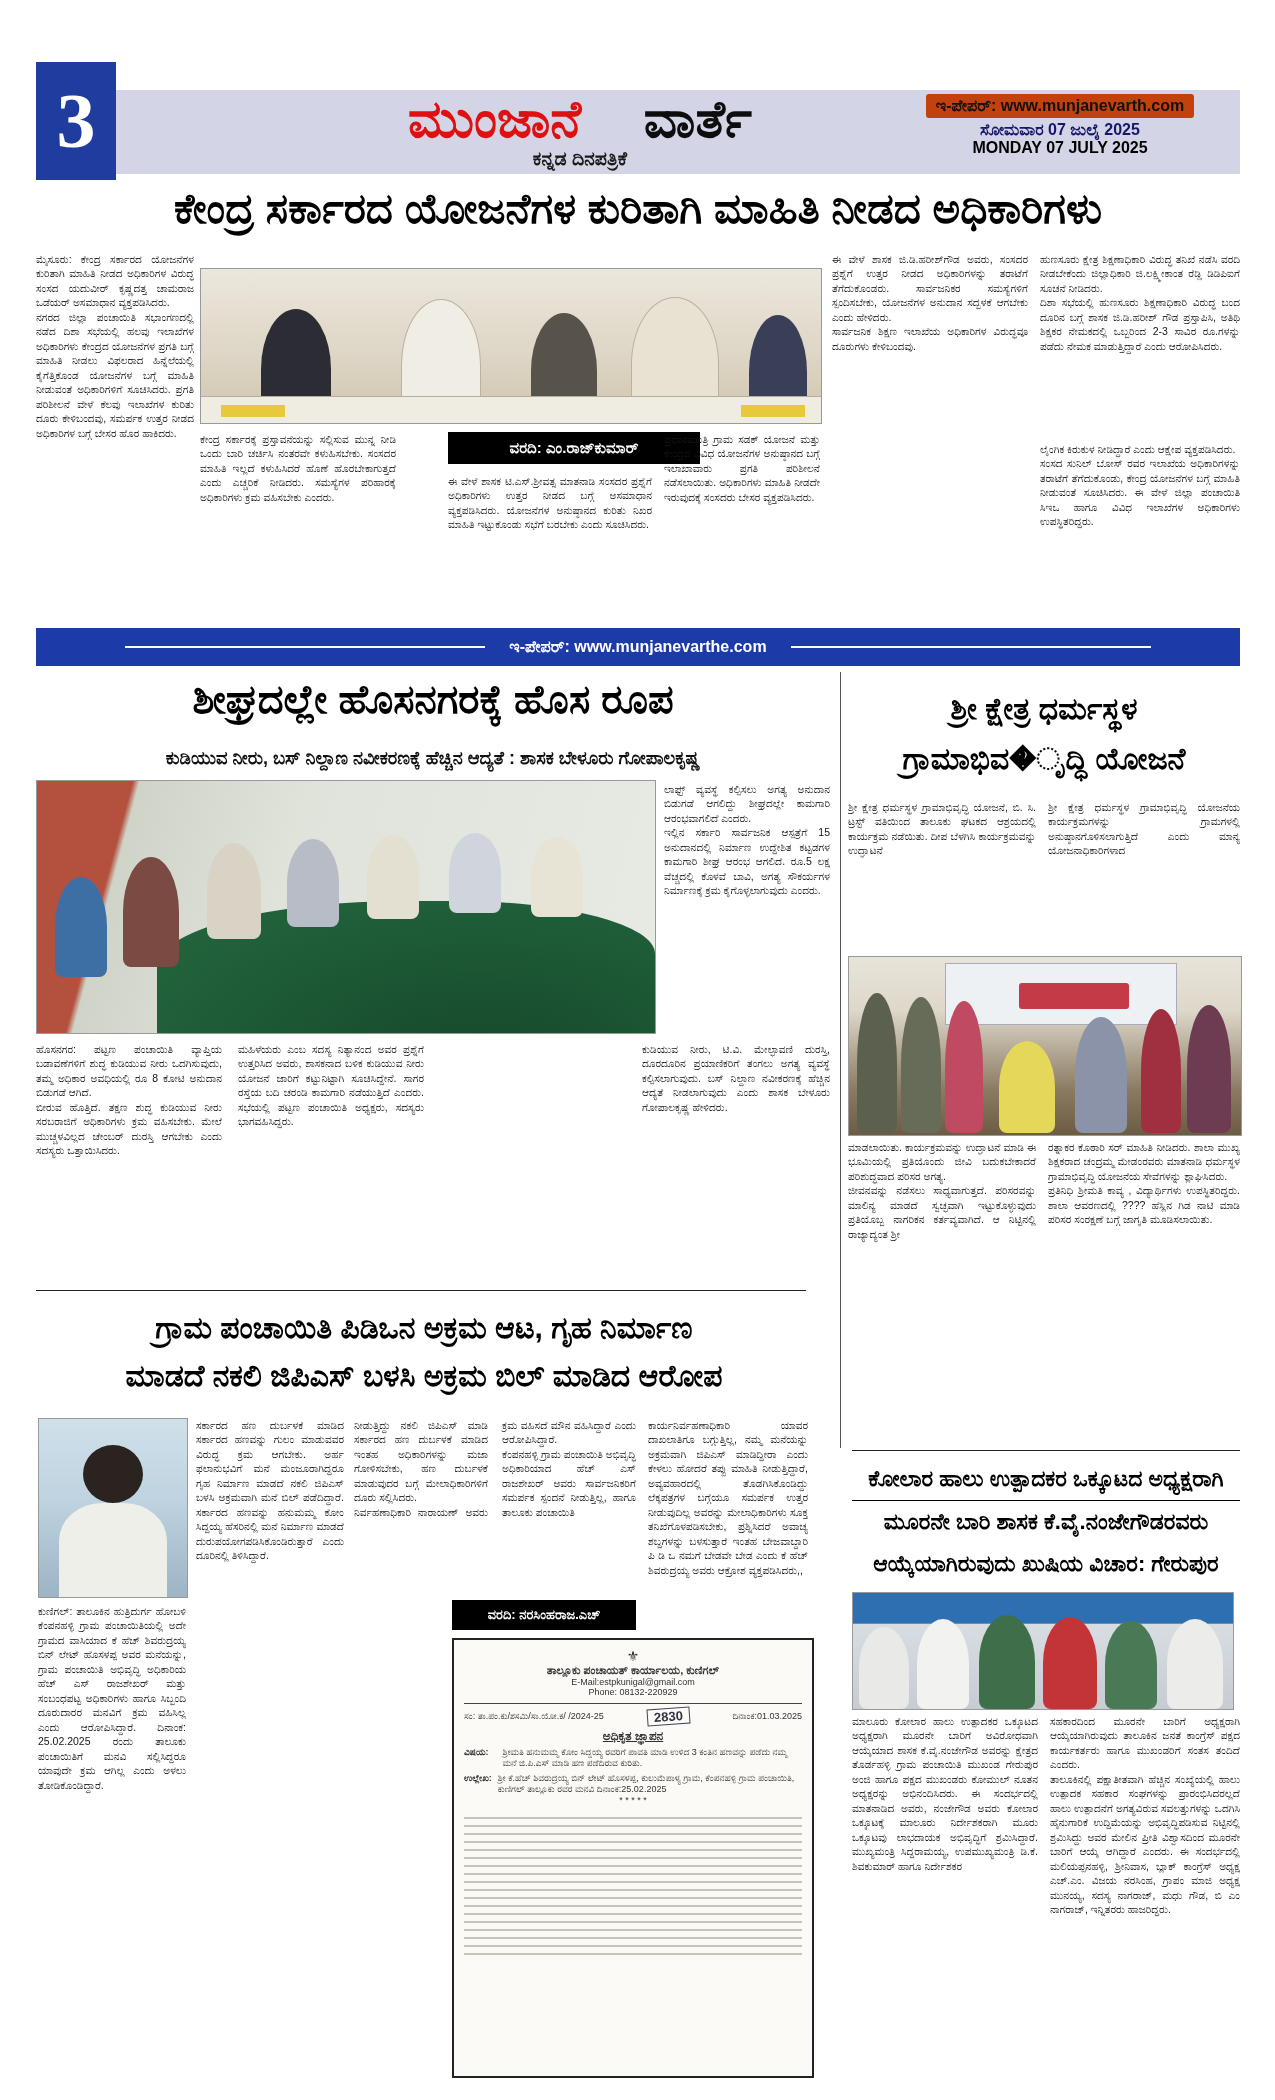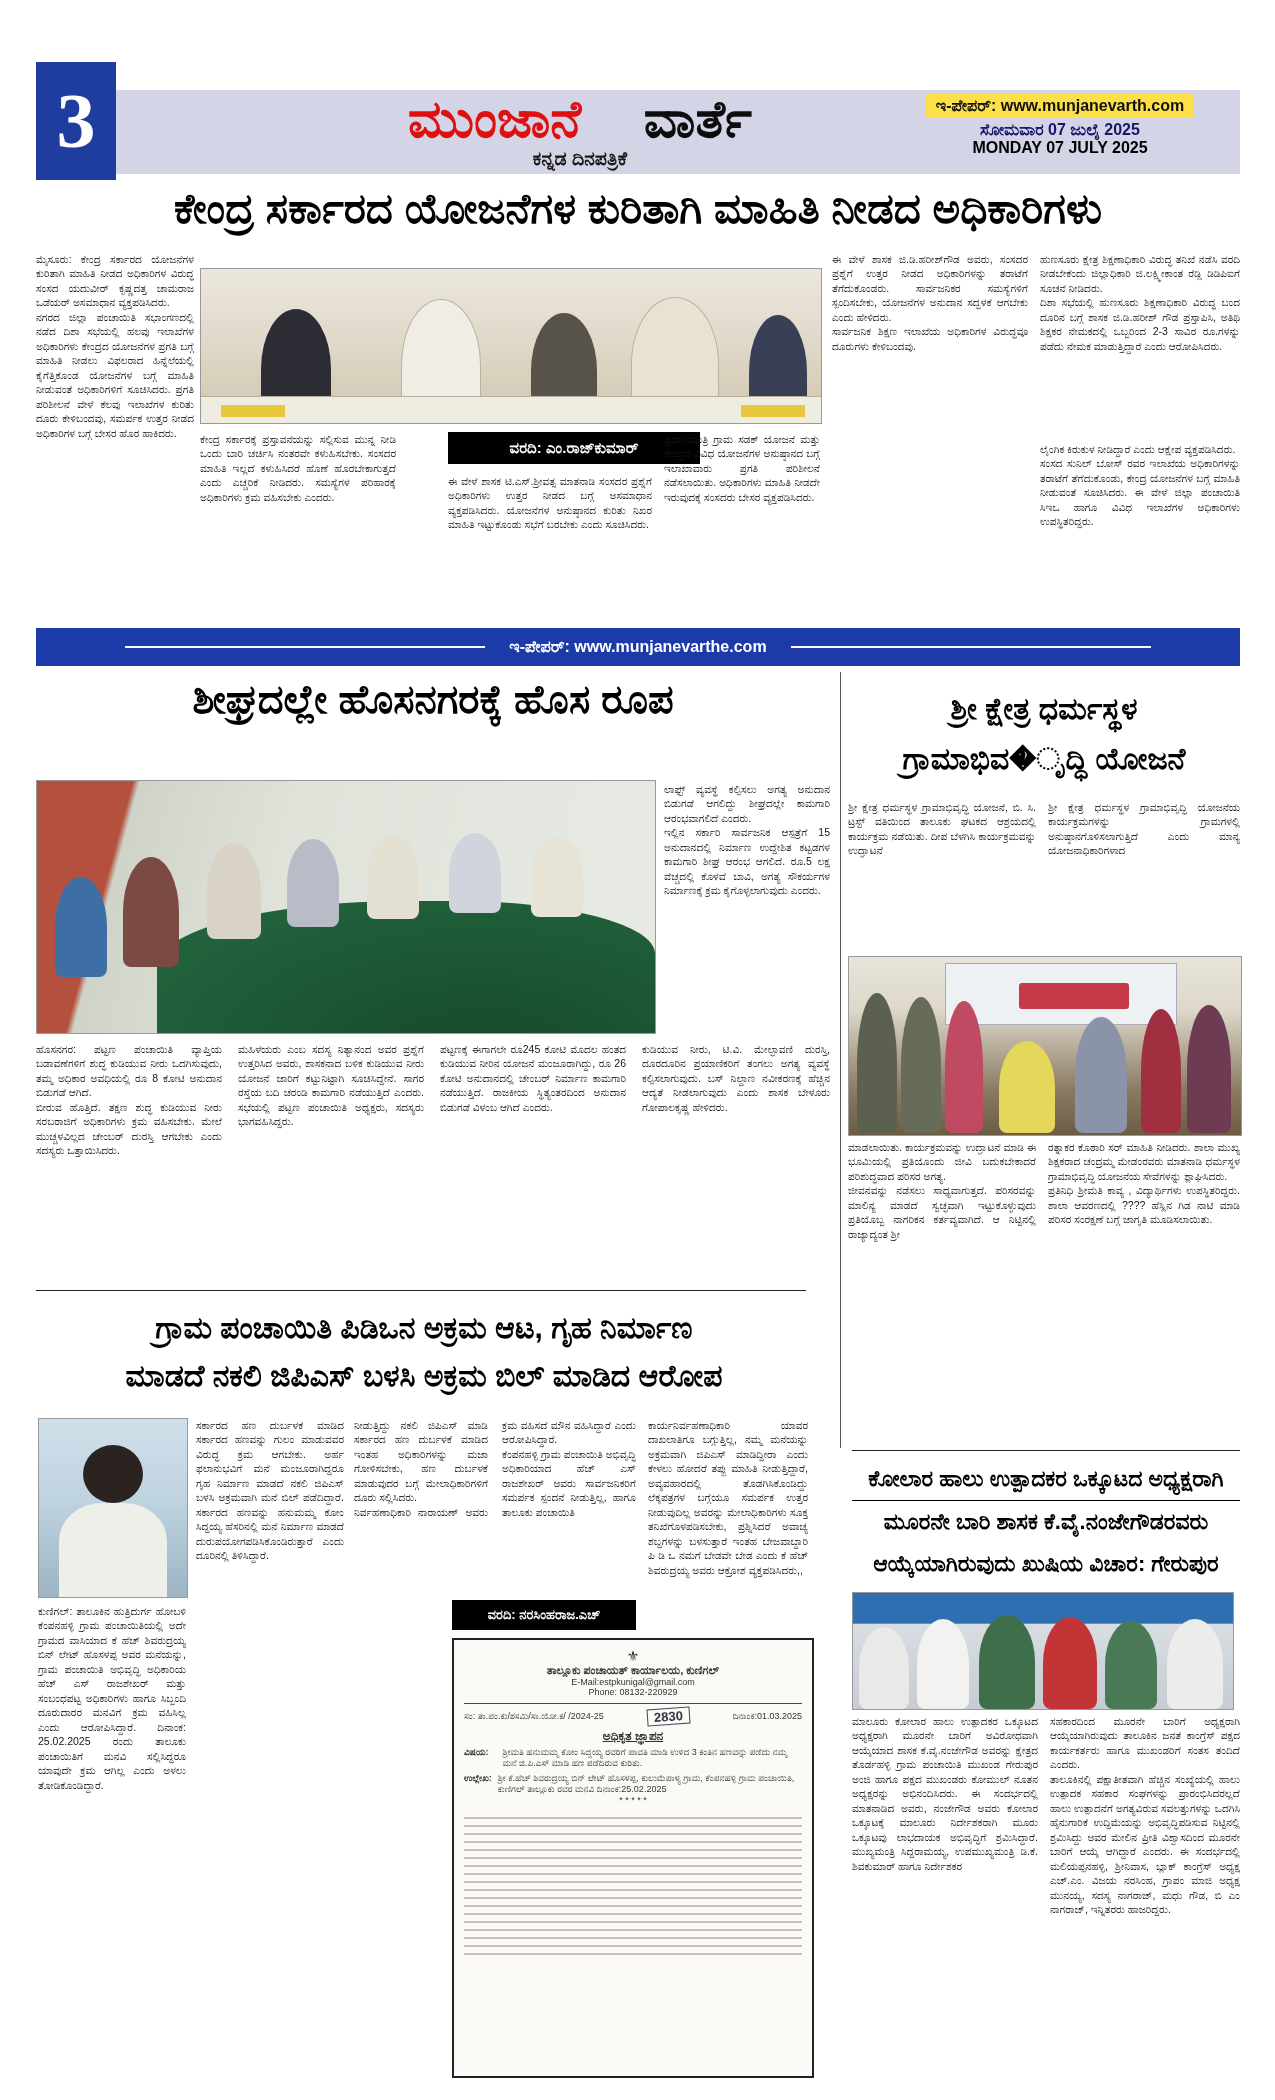--- a/index.html
+++ b/index.html
@@ -20,21 +20,21 @@
   .cols2{column-count:2;column-gap:14px;}
   
   .band{background:#d3d5e6;}
   .pagenum{background:#1e3d9e;color:#fff;display:flex;align-items:center;justify-content:center;
            font-family:"Liberation Serif","DejaVu Serif",serif;font-weight:bold;font-size:78px;}
   .masthead{white-space:nowrap;text-align:center;font-weight:bold;font-size:52px;line-height:1;}
   .masthead .red{color:#de1010;}
   .masthead .blk{color:#0d0d0d;margin-left:48px;}
   .tagline{text-align:center;font-weight:bold;font-size:19px;color:#1a1a1a;}
   .hdr-right{text-align:center;}
-  .hdr-url{background:#fde047;border-radius:3px;font-weight:bold;font-size:16px;padding:3px 10px;display:inline-block;}
+  .hdr-url{background:#c2410c;border-radius:3px;font-weight:bold;font-size:16px;padding:3px 10px;display:inline-block;}
   .hdr-date-kn{font-weight:bold;font-size:16px;color:#16166a;margin-top:3px;}
   .hdr-date-en{font-weight:bold;font-size:16px;color:#000;}
   
   .p-fig{position:absolute;border-radius:50% 50% 8px 8px;}
   .doc{background:#fbfaf6;border:2px solid #222;font-size:9px;color:#333;padding:8px 10px;overflow:hidden;}
   .doc .ctr{text-align:center;}
   .doc .doc-office{font-weight:bold;font-size:11px;}
   .doc .doc-title{font-weight:bold;text-decoration:underline;font-size:12px;margin:4px 0;}
   .doc .fade-lines{height:150px;background:repeating-linear-gradient(#fbfaf6 0 6px,#b9b4a8 6px 8px);opacity:.8;margin-top:6px;}
   .doc .stamp{display:inline-block;border:1px solid #445;color:#334;padding:0 6px;font-size:13px;font-weight:bold;transform:rotate(-4deg);}
@@ -90,39 +90,39 @@
   <div class="abs bodytxt smalltxt" style="left:1040px;top:442px;width:200px;height:182px;">ಲೈಂಗಿಕ ಕಿರುಕುಳ ನೀಡಿದ್ದಾರೆ ಎಂದು ಆಕ್ಷೇಪ ವ್ಯಕ್ತಪಡಿಸಿದರು.
 ಸಂಸದ ಸುನಿಲ್ ಬೋಸ್ ರವರ ಇಲಾಖೆಯ ಅಧಿಕಾರಿಗಳನ್ನು ತರಾಟೆಗೆ ತೆಗೆದುಕೊಂಡು, ಕೇಂದ್ರ ಯೋಜನೆಗಳ ಬಗ್ಗೆ ಮಾಹಿತಿ ನೀಡುವಂತೆ ಸೂಚಿಸಿದರು. ಈ ವೇಳೆ ಜಿಲ್ಲಾ ಪಂಚಾಯಿತಿ ಸಿಇಒ ಹಾಗೂ ವಿವಿಧ ಇಲಾಖೆಗಳ ಅಧಿಕಾರಿಗಳು ಉಪಸ್ಥಿತರಿದ್ದರು.</div>
 
   <div class="abs epaper-bar" style="left:36px;top:628px;width:1204px;height:38px;">
     <span class="line"></span>
     <span class="lbl">ಇ-ಪೇಪರ್: www.munjanevarthe.com</span>
     <span class="line"></span>
   </div>
 
   <div class="abs headline" style="left:36px;top:672px;width:794px;font-size:40px;line-height:1.35;">ಶೀಘ್ರದಲ್ಲೇ ಹೊಸನಗರಕ್ಕೆ ಹೊಸ ರೂಪ</div>
+  <div class="abs subhead" style="left:36px;top:748px;width:794px;">ಕುಡಿಯುವ ನೀರು, ಬಸ್ ನಿಲ್ದಾಣ ನವೀಕರಣಕ್ಕೆ ಹೆಚ್ಚಿನ ಆದ್ಯತೆ : ಶಾಸಕ ಬೇಳೂರು ಗೋಪಾಲಕೃಷ್ಣ</div>
 
   <div class="abs photo" style="left:36px;top:780px;width:618px;height:252px;background:linear-gradient(105deg,#b4513e 0%,#b4513e 14%,#cfd3c8 15%,#dfe3da 40%,#e8ebe4 100%);">
     <div class="abs" style="left:120px;top:120px;width:498px;height:132px;background:radial-gradient(ellipse at 65% 120%,#17482b 0%,#1d5a36 55%,#24683f 100%);border-radius:50% 40% 0 0;"></div>
     <div class="p-fig" style="left:18px;top:96px;width:52px;height:100px;background:#3d6fa5;"></div>
     <div class="p-fig" style="left:86px;top:76px;width:56px;height:110px;background:#7a4a43;"></div>
     <div class="p-fig" style="left:170px;top:62px;width:54px;height:96px;background:#d8d3c4;"></div>
     <div class="p-fig" style="left:250px;top:58px;width:52px;height:88px;background:#b8bcc6;"></div>
     <div class="p-fig" style="left:330px;top:54px;width:52px;height:84px;background:#e3e0d2;"></div>
     <div class="p-fig" style="left:412px;top:52px;width:52px;height:80px;background:#cfd4dd;"></div>
     <div class="p-fig" style="left:494px;top:56px;width:52px;height:80px;background:#e7e4d6;"></div>
   </div>
 
   <div class="abs bodytxt smalltxt" style="left:664px;top:782px;width:166px;height:250px;">ಲಾಫ್ಟ್ ವ್ಯವಸ್ಥೆ ಕಲ್ಪಿಸಲು ಅಗತ್ಯ ಅನುದಾನ ಬಿಡುಗಡೆ ಆಗಲಿದ್ದು ಶೀಘ್ರದಲ್ಲೇ ಕಾಮಗಾರಿ ಆರಂಭವಾಗಲಿದೆ ಎಂದರು.
 ಇಲ್ಲಿನ ಸರ್ಕಾರಿ ಸಾರ್ವಜನಿಕ ಆಸ್ಪತ್ರೆಗೆ 15 ಅನುದಾನದಲ್ಲಿ ನಿರ್ಮಾಣ ಉದ್ದೇಶಿತ ಕಟ್ಟಡಗಳ ಕಾಮಗಾರಿ ಶೀಘ್ರ ಆರಂಭ ಆಗಲಿದೆ. ರೂ.5 ಲಕ್ಷ ವೆಚ್ಚದಲ್ಲಿ ಕೊಳವೆ ಬಾವಿ, ಅಗತ್ಯ ಸೌಕರ್ಯಗಳ ನಿರ್ಮಾಣಕ್ಕೆ ಕ್ರಮ ಕೈಗೊಳ್ಳಲಾಗುವುದು ಎಂದರು.</div>
 
   <div class="abs bodytxt smalltxt" style="left:36px;top:1042px;width:186px;height:240px;">ಹೊಸನಗರ: ಪಟ್ಟಣ ಪಂಚಾಯಿತಿ ವ್ಯಾಪ್ತಿಯ ಬಡಾವಣೆಗಳಿಗೆ ಶುದ್ಧ ಕುಡಿಯುವ ನೀರು ಒದಗಿಸುವುದು, ತಮ್ಮ ಅಧಿಕಾರ ಅವಧಿಯಲ್ಲಿ ರೂ 8 ಕೋಟಿ ಅನುದಾನ ಬಿಡುಗಡೆ ಆಗಿದೆ.
 ಬೀರುವ ಹೊತ್ತಿದೆ. ತಕ್ಷಣ ಶುದ್ಧ ಕುಡಿಯುವ ನೀರು ಸರಬರಾಜಿಗೆ ಅಧಿಕಾರಿಗಳು ಕ್ರಮ ವಹಿಸಬೇಕು. ಮೇಲೆ ಮುಚ್ಚಳವಿಲ್ಲದ ಚೇಂಬರ್ ದುರಸ್ತಿ ಆಗಬೇಕು ಎಂದು ಸದಸ್ಯರು ಒತ್ತಾಯಿಸಿದರು.</div>
   <div class="abs bodytxt smalltxt" style="left:238px;top:1042px;width:186px;height:240px;">ಮಹಿಳೆಯರು ಎಂಬ ಸದಸ್ಯ ನಿತ್ಯಾನಂದ ಅವರ ಪ್ರಶ್ನೆಗೆ ಉತ್ತರಿಸಿದ ಅವರು, ಶಾಸಕನಾದ ಬಳಿಕ ಕುಡಿಯುವ ನೀರು ಯೋಜನೆ ಜಾರಿಗೆ ಕಟ್ಟುನಿಟ್ಟಾಗಿ ಸೂಚಿಸಿದ್ದೇನೆ. ಸಾಗರ ರಸ್ತೆಯ ಬದಿ ಚರಂಡಿ ಕಾಮಗಾರಿ ನಡೆಯುತ್ತಿದೆ ಎಂದರು. ಸಭೆಯಲ್ಲಿ ಪಟ್ಟಣ ಪಂಚಾಯಿತಿ ಅಧ್ಯಕ್ಷರು, ಸದಸ್ಯರು ಭಾಗವಹಿಸಿದ್ದರು.</div>
-  <div class="abs bodytxt smalltxt" style="left:440px;top:1042px;width:186px;height:240px;">ಪಟ್ಟಣಕ್ಕೆ ಈಗಾಗಲೇ ರೂ245 ಕೋಟಿ ಮೊದಲ ಹಂತದ ಕುಡಿಯುವ ನೀರಿನ ಯೋಜನೆ ಮಂಜೂರಾಗಿದ್ದು, ರೂ 26 ಕೋಟಿ ಅನುದಾನದಲ್ಲಿ ಚೇಂಬರ್ ನಿರ್ಮಾಣ ಕಾಮಗಾರಿ ನಡೆಯುತ್ತಿದೆ. ರಾಜಕೀಯ ಸ್ಥಿತ್ಯಂತರದಿಂದ ಅನುದಾನ ಬಿಡುಗಡೆ ವಿಳಂಬ ಆಗಿದೆ ಎಂದರು.</div>
   <div class="abs bodytxt smalltxt" style="left:642px;top:1042px;width:188px;height:240px;">ಕುಡಿಯುವ ನೀರು, ಟಿ.ವಿ. ಮೇಲ್ಛಾವಣಿ ದುರಸ್ತಿ, ದೂರದೂರಿನ ಪ್ರಯಾಣಿಕರಿಗೆ ತಂಗಲು ಅಗತ್ಯ ವ್ಯವಸ್ಥೆ ಕಲ್ಪಿಸಲಾಗುವುದು. ಬಸ್ ನಿಲ್ದಾಣ ನವೀಕರಣಕ್ಕೆ ಹೆಚ್ಚಿನ ಆದ್ಯತೆ ನೀಡಲಾಗುವುದು ಎಂದು ಶಾಸಕ ಬೇಳೂರು ಗೋಪಾಲಕೃಷ್ಣ ಹೇಳಿದರು.</div>
 
   <div class="abs rule-h" style="left:36px;top:1290px;width:770px;"></div>
   <div class="abs rule-v" style="left:840px;top:672px;height:776px;"></div>
 
   <div class="abs headline" style="left:848px;top:684px;width:392px;font-size:30px;line-height:1.65;">
     <div>ಶ್ರೀ ಕ್ಷೇತ್ರ ಧರ್ಮಸ್ಥಳ</div>
     <div>ಗ್ರಾಮಾಭಿವ�ೃದ್ಧಿ ಯೋಜನೆ</div>
   </div>
   <div class="abs bodytxt smalltxt" style="left:848px;top:800px;width:188px;height:152px;">ಶ್ರೀ ಕ್ಷೇತ್ರ ಧರ್ಮಸ್ಥಳ ಗ್ರಾಮಾಭಿವೃದ್ಧಿ ಯೋಜನೆ, ಬಿ. ಸಿ. ಟ್ರಸ್ಟ್ ವತಿಯಿಂದ ತಾಲೂಕು ಘಟಕದ ಆಶ್ರಯದಲ್ಲಿ ಕಾರ್ಯಕ್ರಮ ನಡೆಯಿತು. ದೀಪ ಬೆಳಗಿಸಿ ಕಾರ್ಯಕ್ರಮವನ್ನು ಉದ್ಘಾಟನೆ</div>

